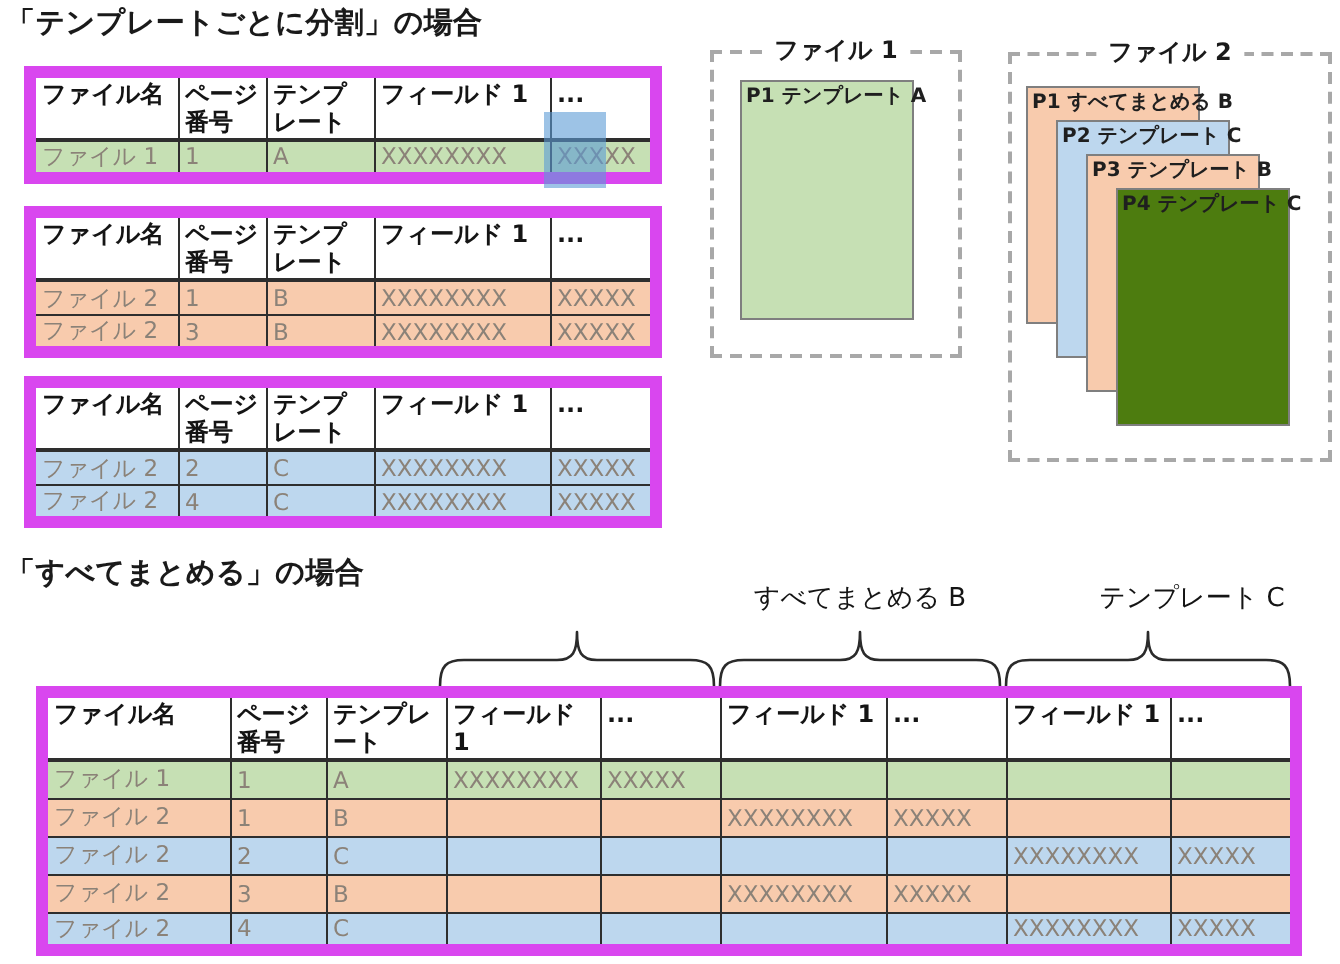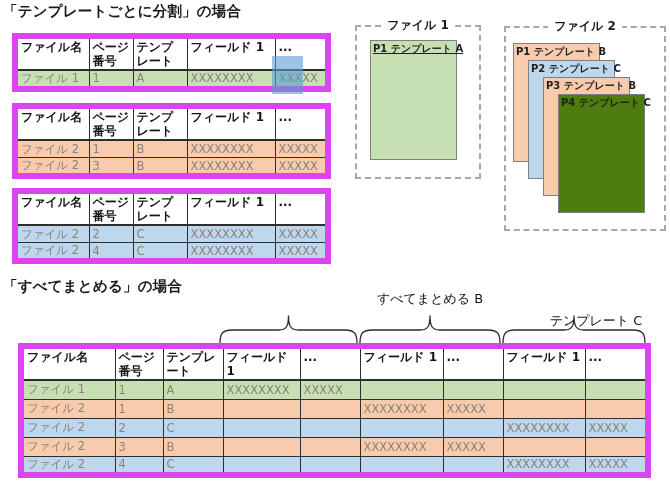--- a/index.html
+++ b/index.html
@@ -63,21 +63,21 @@
   #file2-box .page-2 { left:22px; top:32px; z-index:2; }
   #file2-box .page-3 { left:37px; top:49px; z-index:3; }
   #file2-box .page-4 { left:52px; top:66px; z-index:4; }
 
   .brace-label {
     position:absolute; top:290px; text-align:center; font-size:13px;
     color:#141414; white-space:nowrap;
   }
   #brace-label-0 { left:220px; width:137px; }
   #brace-label-1 { left:360px; width:140px; }
-  #brace-label-2 { left:525px; width:142px;margin-top:22px; }
+  #brace-label-2 { left:525px; width:142px; }
 </style>
 </head>
 <body>
 
 <div class="canvas">
 
   <div class="heading" id="heading-split">「テンプレートごとに分割」の場合</div>
 
   <div class="table-host" id="split-table-0">
       <table class="diagram">
@@ -178,29 +178,29 @@
             <td>XXXXX</td>
           </tr>
         </tbody>
       </table>
     </div>
 
   <div class="cell-highlight" style="background-color: rgba(91, 155, 213, 0.6);"></div>
 
   <div class="file-box" id="file1-box">
     <span class="file-box-label">ファイル 1</span>
-    <div class="page" style="background-color: rgb(198, 224, 180); text-decoration: underline;">
+    <div class="page" style="background-color: rgb(198, 224, 180);">
       <span class="page-label">P1 テンプレート A</span>
     </div>
   </div>
 
   <div class="file-box" id="file2-box">
     <span class="file-box-label">ファイル 2</span>
     <div class="page page-1" style="background-color: rgb(248, 203, 173);">
-      <span class="page-label">P1 テンプレート B</span>
+      <span class="page-label">P1 すべてまとめる B</span>
     </div>
     <div class="page page-2" style="background-color: rgb(189, 215, 238);">
       <span class="page-label">P2 テンプレート C</span>
     </div>
     <div class="page page-3" style="background-color: rgb(248, 203, 173);">
       <span class="page-label">P3 テンプレート B</span>
     </div>
     <div class="page page-4" style="background-color: #4d7c0f;">
       <span class="page-label">P4 テンプレート C</span>
     </div>

